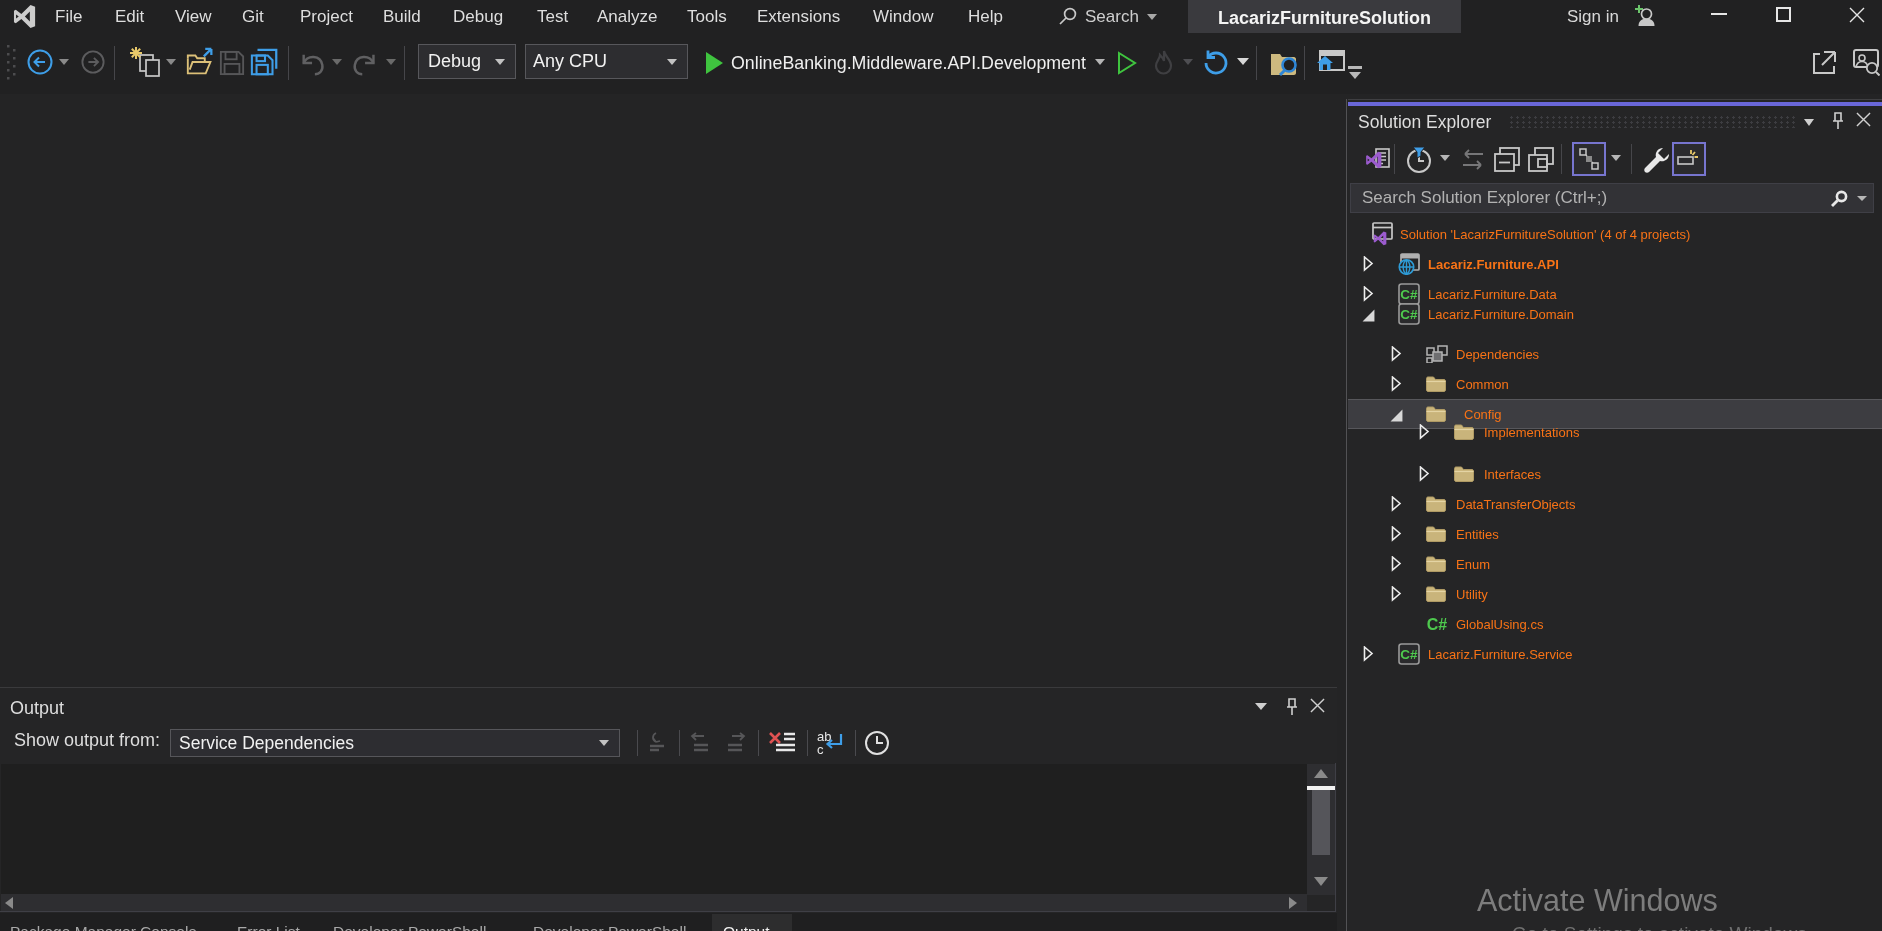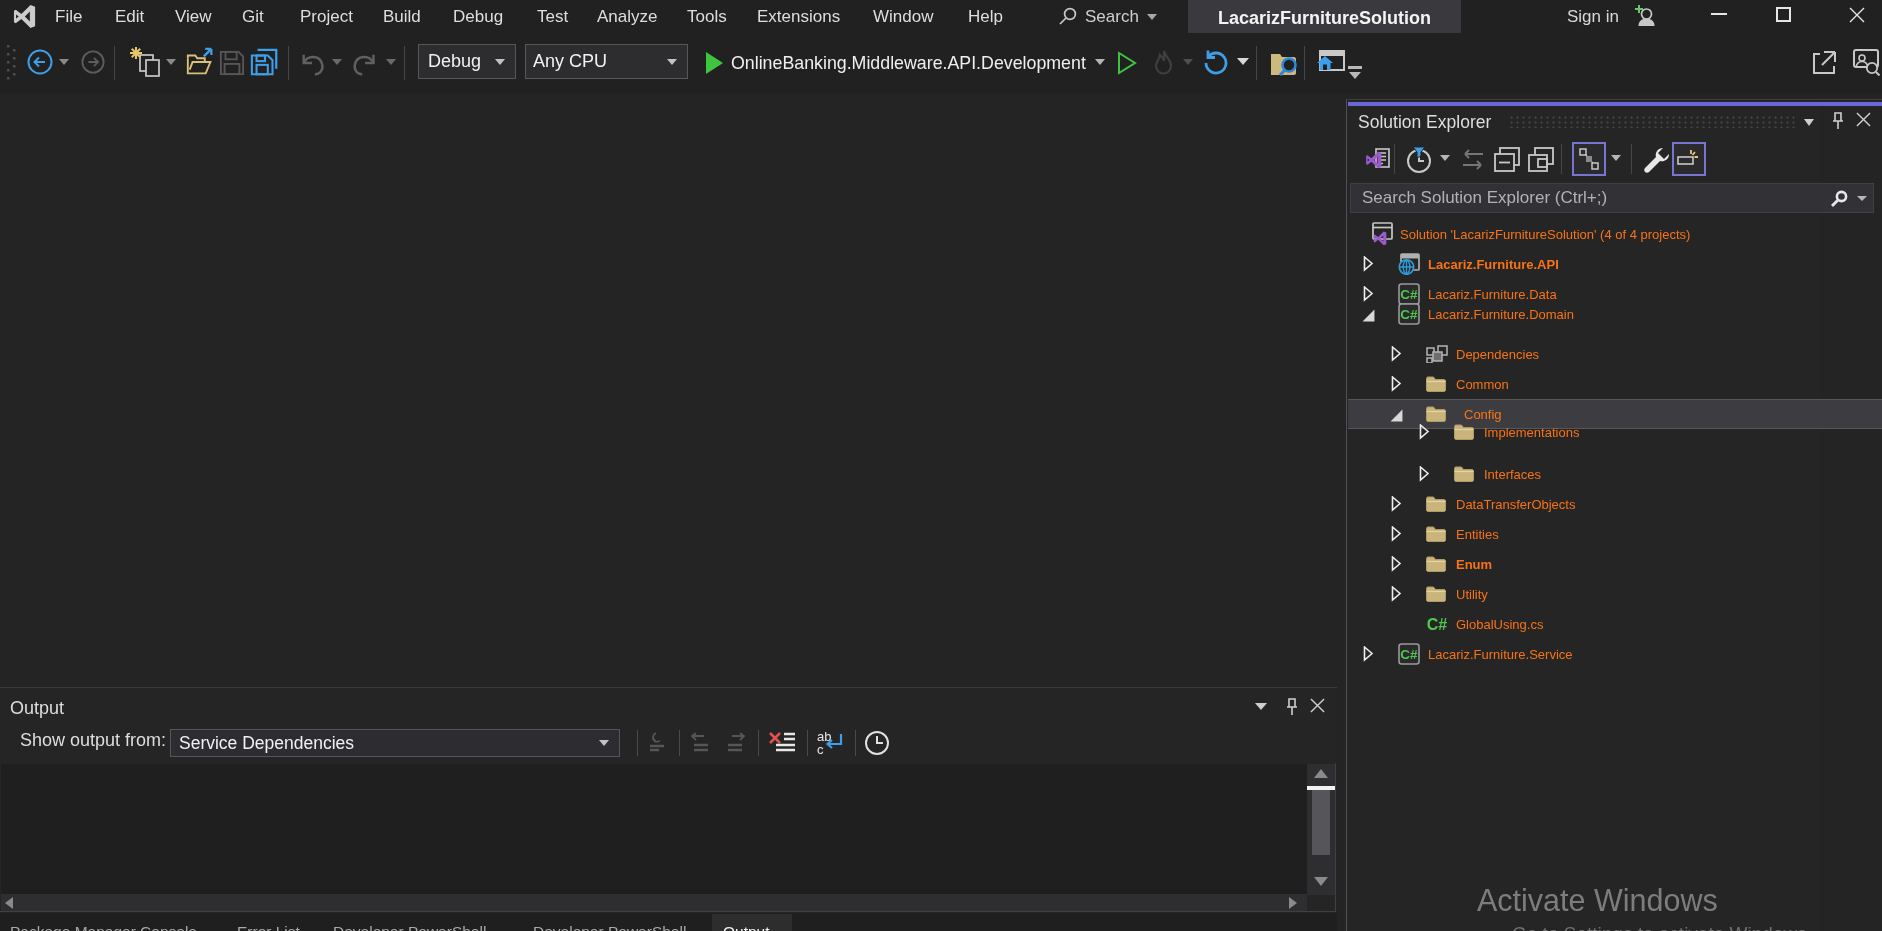--- a/index.html
+++ b/index.html
@@ -193,21 +193,21 @@
     <span class="abs" style="left:10px;top:10px;color:#dedede;font-size:18px">Output</span>
 
     <span class="abs" style="left:1255px;top:15px;width:0;height:0;border-left:6.5px solid transparent;border-right:6.5px solid transparent;border-top:7.5px solid #cfcfcf"></span>
     <svg class="abs" style="left:1284px;top:9px" width="16" height="20" viewBox="0 0 16 20">
       <path d="M5 2 H11 V10 H5 Z M3 10 H13 M8 10 V18" fill="none" stroke="#cfcfcf" stroke-width="1.6"></path>
     </svg>
     <svg class="abs" style="left:1310px;top:10px" width="15" height="15" viewBox="0 0 16 16">
       <path d="M1 1 L15 15 M15 1 L1 15" stroke="#cfcfcf" stroke-width="1.5"></path>
     </svg>
 
-    <span class="abs" style="left:20px;top:42px;color:#dedede;font-size:18px">Show output from:</span>
+    <span class="abs" style="left:14px;top:42px;color:#dedede;font-size:18px">Show output from:</span>
     <div class="combo" style="left:170px;top:41px;width:450px;height:28px;line-height:26px;background:#2d2d31;border-color:#56565a;font-size:17.5px;padding-left:8px">Service Dependencies<span class="car" style="top:10px"><span class="caret-down"></span></span></div>
     <div class="tsep" style="left:637px;top:42px;height:26px;background:#4a4a4e"></div>
     <svg class="abs" style="left:648px;top:44px" width="24" height="22" viewBox="0 0 24 22">
       <path d="M8 1 C4 3 4 8 8 10 M8 10 L5 6 M8 10 L12 9" fill="none" stroke="#565658" stroke-width="1.8"></path>
       <path d="M2 14 H16 M2 18 H11" stroke="#565658" stroke-width="2.4"></path>
     </svg>
     <div class="tsep" style="left:679px;top:42px;height:26px;background:#4a4a4e"></div>
     <svg class="abs" style="left:690px;top:44px" width="24" height="22" viewBox="0 0 24 22">
       <path d="M14 4 H2 M6 1 L2 4 L6 8" fill="none" stroke="#565658" stroke-width="1.8"></path>
       <path d="M4 13 H18 M4 18 H18" stroke="#565658" stroke-width="2.6"></path>
@@ -469,21 +469,21 @@
           </svg>
           <span class="rowtext" style="left:108px;">Entities</span>
         </div>
         <div class="row" style="top:330px">
           <svg class="abs" style="left:43px;top:7px" width="11" height="16" viewBox="0 0 11 16">
             <use href="#expc"></use>
           </svg>
           <svg class="abs" style="left:78px;top:7px" width="20" height="16" viewBox="0 0 20 16">
             <use href="#folder"></use>
           </svg>
-          <span class="rowtext" style="left:108px;font-weight:bold;">Enum</span>
+          <span class="rowtext" style="left:108px;">Enum</span>
         </div>
         <div class="row" style="top:360px">
           <svg class="abs" style="left:43px;top:7px" width="11" height="16" viewBox="0 0 11 16">
             <use href="#expc"></use>
           </svg>
           <svg class="abs" style="left:78px;top:7px" width="20" height="16" viewBox="0 0 20 16">
             <use href="#folder"></use>
           </svg>
           <span class="rowtext" style="left:108px;text-align:center;">Utility</span>
         </div>

